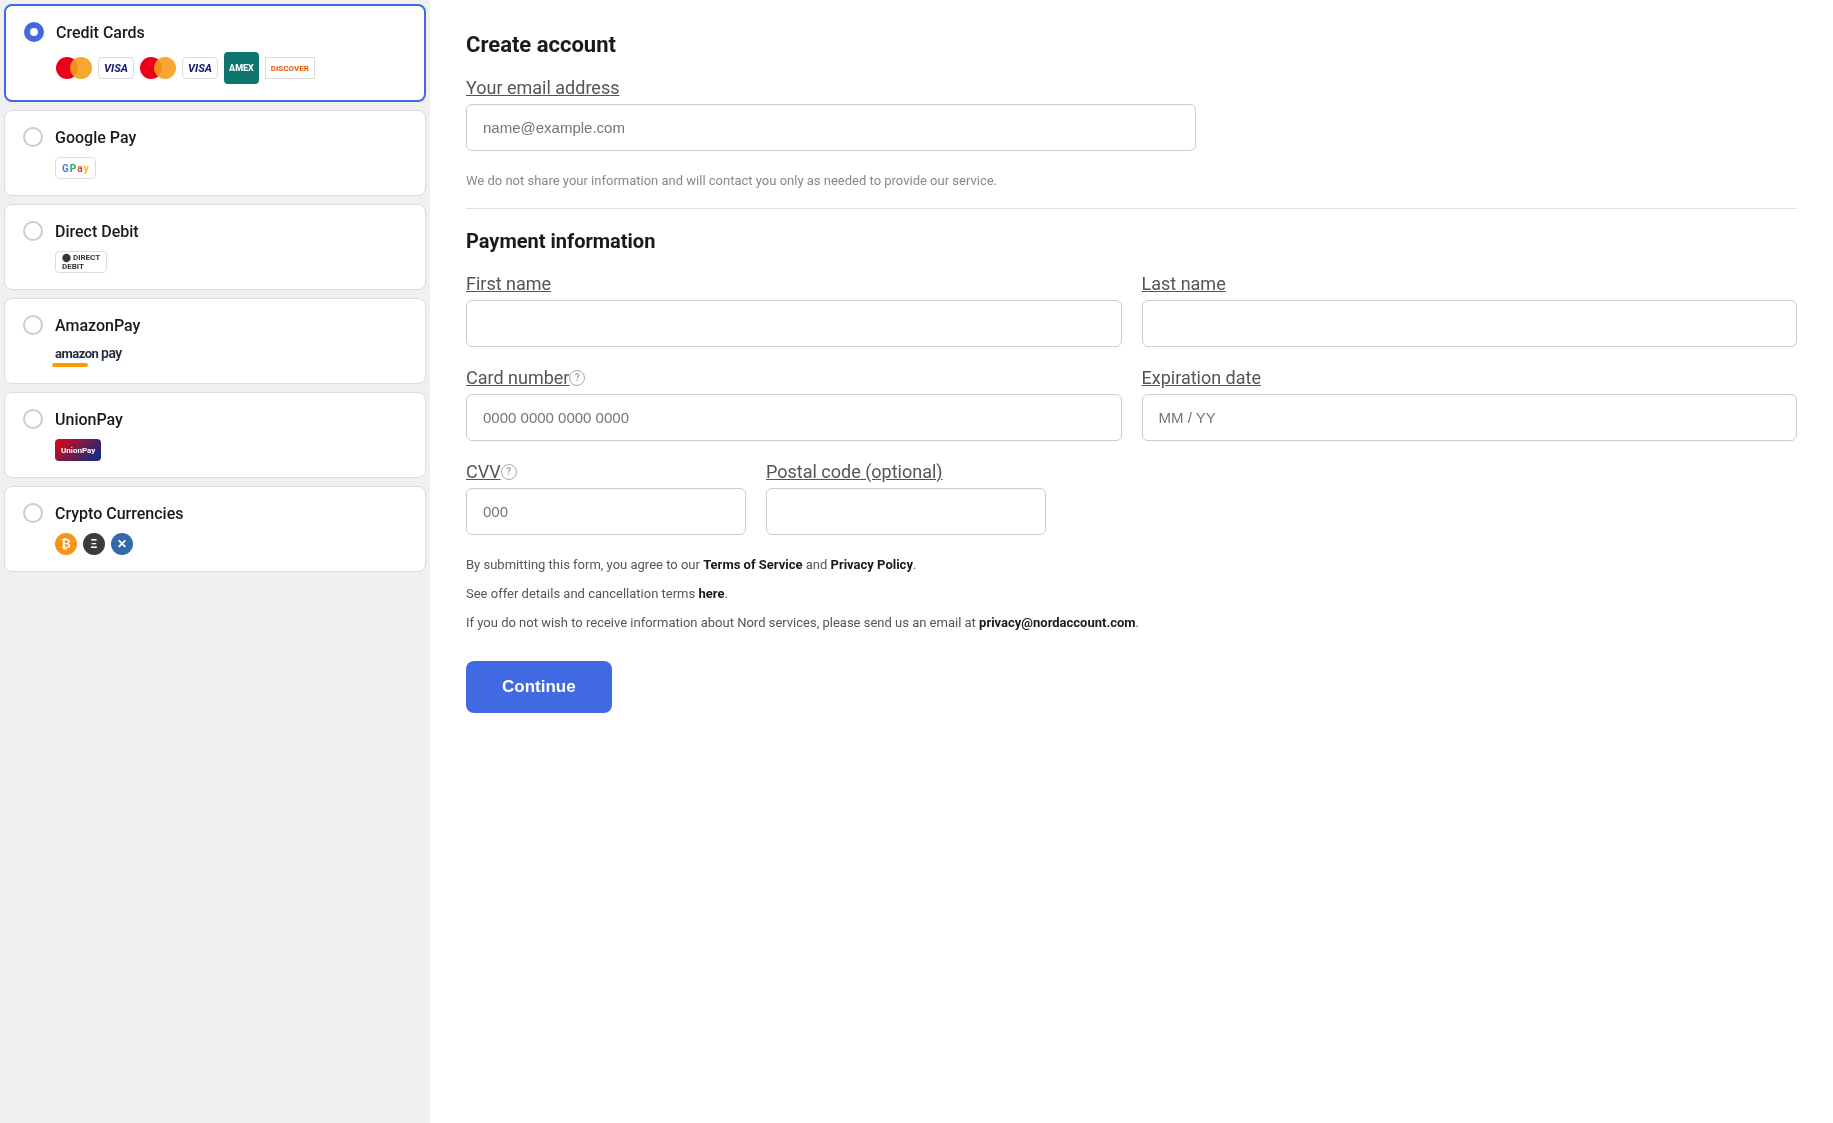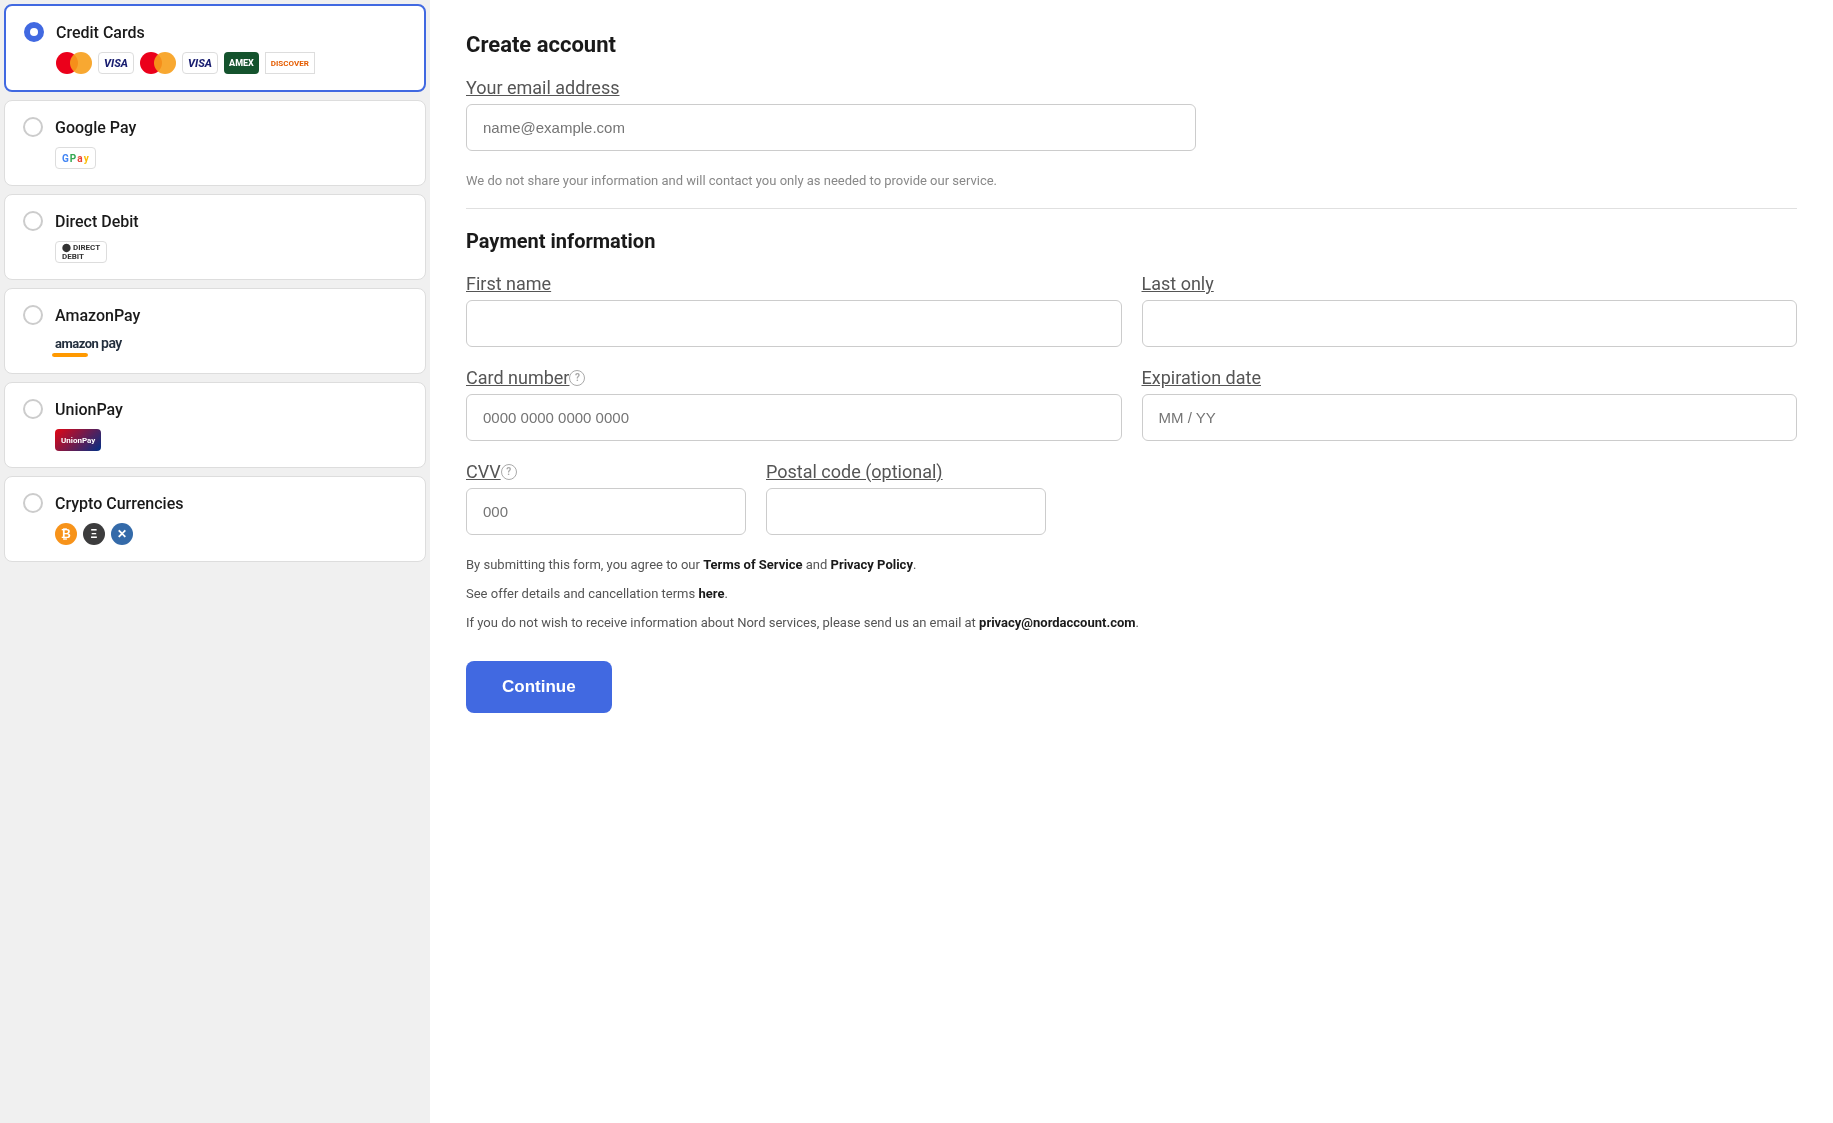--- a/index.html
+++ b/index.html
@@ -100,27 +100,27 @@
       padding: 2px 5px;
       font-size: 11px;
       font-weight: 800;
       color: #1a1f71;
       font-style: italic;
       height: 22px;
       display: inline-flex;
       align-items: center;
     }
     .amex-logo {
-      background: #14532d;
+      background: #0f766e;
       border-radius: 4px;
       padding: 2px 5px;
       font-size: 9px;
       font-weight: 800;
       color: #fff;
-      height: 22px;
+      height: 32px;
       display: inline-flex;
       align-items: center;
     }
     .discover-logo {
       background: #fff;
       border: 1px solid #ddd;
       border-radius: 0;
       padding: 2px 5px;
       font-size: 8px;
       font-weight: 700;
@@ -399,21 +399,21 @@
   <hr class="divider">
 
   <h3 class="payment-section-title">Payment information</h3>
 
   <div class="field-row">
     <div class="field-group">
       <label class="field-label">First name</label>
       <input class="text-input" type="text" style="">
     </div>
     <div class="field-group">
-      <label class="field-label">Last only</label>
+      <label class="field-label">Last name</label>
       <input class="text-input" type="text" style="">
     </div>
   </div>
 
   <div class="field-row">
     <div class="field-group">
       <div class="label-row">
         <label class="field-label" style="margin-bottom:0;">Card number</label>
         <span class="help-icon">?</span>
       </div>

